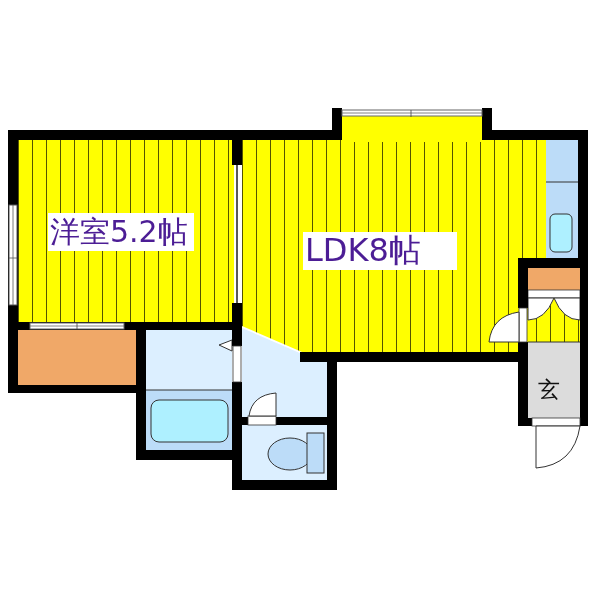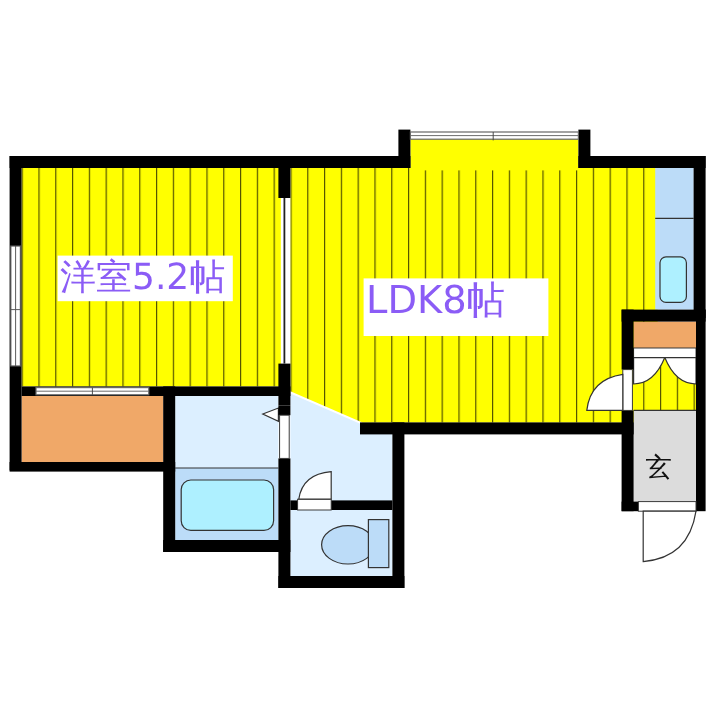--- a/index.html
+++ b/index.html
@@ -1,23 +1,23 @@
 <!DOCTYPE html>
 <html><head>
 <meta charset="utf-8">
 <style>
   html, body { margin: 0; padding: 0; background: #ffffff; }
   body { width: 600px; height: 600px; position: relative; overflow: hidden; font-family: "DejaVu Sans", sans-serif; }
   svg { position: absolute; left: 0; top: 0; }
   .label {
-    position: absolute; background: #ffffff; color: #8b5cf6;
+    position: absolute; background: #ffffff; color: #4c1d95;
     font-family: "DejaVu Sans", sans-serif; white-space: nowrap; line-height: 1;
   }
   #lbl-western { left: 48px; top: 213px; font-size: 30px; padding: 4px 6px 4px 2px; }
-  #lbl-ldk { left: 303px; top: 232px; font-size: 32px; padding: 2px 36px 14px 2px; }
+  #lbl-ldk { left: 303px; top: 232px; font-size: 32px; padding: 2px 36px 4px 2px; }
   #lbl-genkan { position: absolute; left: 538px; top: 375px; font-size: 22px; color: #111; }
 </style>
 </head>
 <body>
 
 <svg width="600" height="600" viewBox="0 0 600 600">
   <defs>
     <pattern id="wood" patternUnits="userSpaceOnUse" width="14" height="20" x="4" y="0">
       <rect width="14" height="20" fill="#ffff00"></rect>
       <line x1="0.5" y1="0" x2="0.5" y2="20" stroke="#555500" stroke-width="1"></line>

